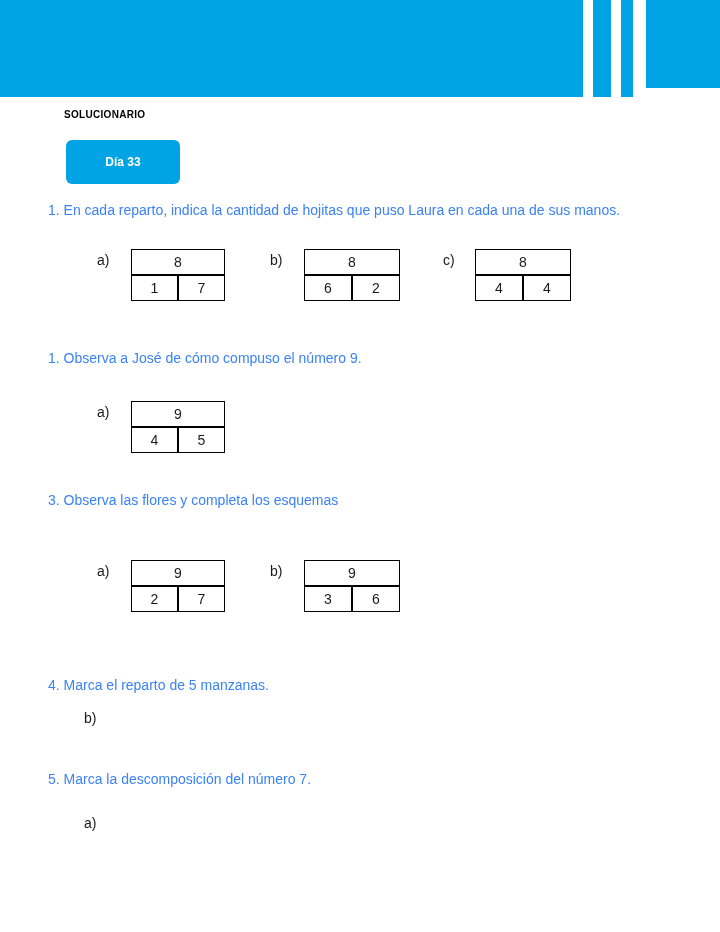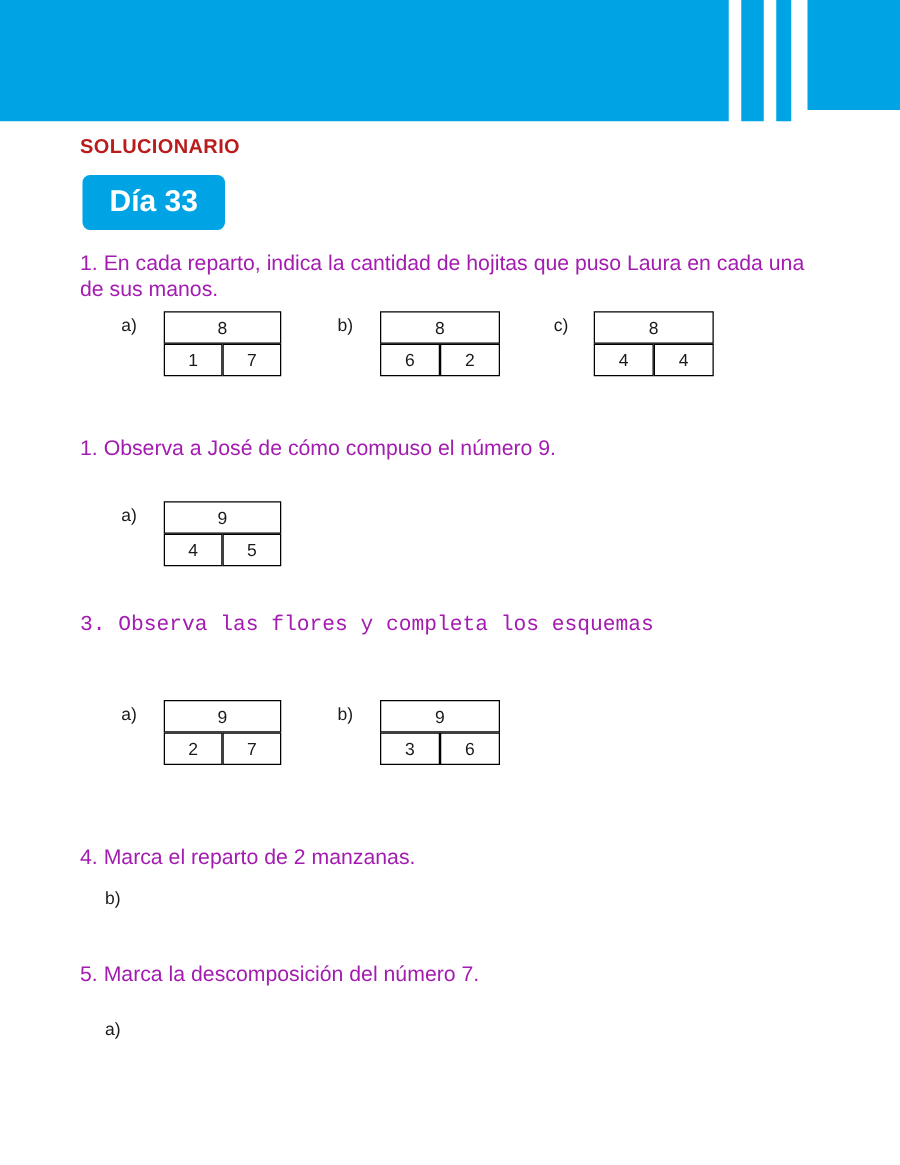--- a/index.html
+++ b/index.html
@@ -46,50 +46,50 @@
     position: absolute;
     top: 97px;
     left: 0;
     width: 720px;
   }
 
   .title {
     position: absolute;
     top: 12px;
     left: 64px;
-    font-size: 16px;
+    font-size: 10px;
     font-weight: bold;
     letter-spacing: 0.3px;
-    color: #b91c1c;
+    color: #000000;
   }
 
   .day-badge {
     position: absolute;
     top: 43px;
     left: 66px;
     width: 114px;
     height: 44px;
     background: #00a4e4;
     border-radius: 6px;
     display: flex;
     align-items: center;
     justify-content: center;
   }
   .day-badge span {
     color: #ffffff;
-    font-size: 24px;
+    font-size: 12px;
     font-weight: bold;
   }
 
   .q {
     position: absolute;
-    left: 64px;
-    font-size: 17px;
+    left: 48px;
+    font-size: 14px;
     line-height: 21px;
-    color: #a21caf;
+    color: #3b82f6;
     width: 600px;
   }
 
   .opt-label {
     position: absolute;
     font-size: 14px;
     color: #1a1a1a;
   }
 
   
@@ -180,39 +180,39 @@
 
   <div class="opt-label" style="top:307px; left:97px;">a)</div>
   <div class="bar" style="top:304px; left:131px;">
     <div class="top">9</div>
     <div class="bottom">
       <div class="cell">4</div>
       <div class="cell">5</div>
     </div>
   </div>
 
-  <div class="q" style="top:393px;font-family:Liberation Mono, monospace;">3. Observa las flores y completa los esquemas</div>
+  <div class="q" style="top:393px;">3. Observa las flores y completa los esquemas</div>
 
   <div class="opt-label" style="top:466px; left:97px;">a)</div>
   <div class="bar" style="top:463px; left:131px;">
     <div class="top">9</div>
     <div class="bottom">
       <div class="cell">2</div>
       <div class="cell">7</div>
     </div>
   </div>
 
   <div class="opt-label" style="top:466px; left:270px;">b)</div>
   <div class="bar wide" style="top:463px; left:304px;">
     <div class="top">9</div>
     <div class="bottom">
       <div class="cell">3</div>
       <div class="cell">6</div>
     </div>
   </div>
 
-  <div class="q" style="top:578px;">4. Marca el reparto de 2 manzanas.</div>
+  <div class="q" style="top:578px;">4. Marca el reparto de 5 manzanas.</div>
   <div class="opt-label" style="top:613px; left:84px;">b)</div>
 
   <div class="q" style="top:672px;">5. Marca la descomposición del número 7.</div>
   <div class="opt-label" style="top:718px; left:84px;">a)</div>
 
 </div>
 
 </body></html>

